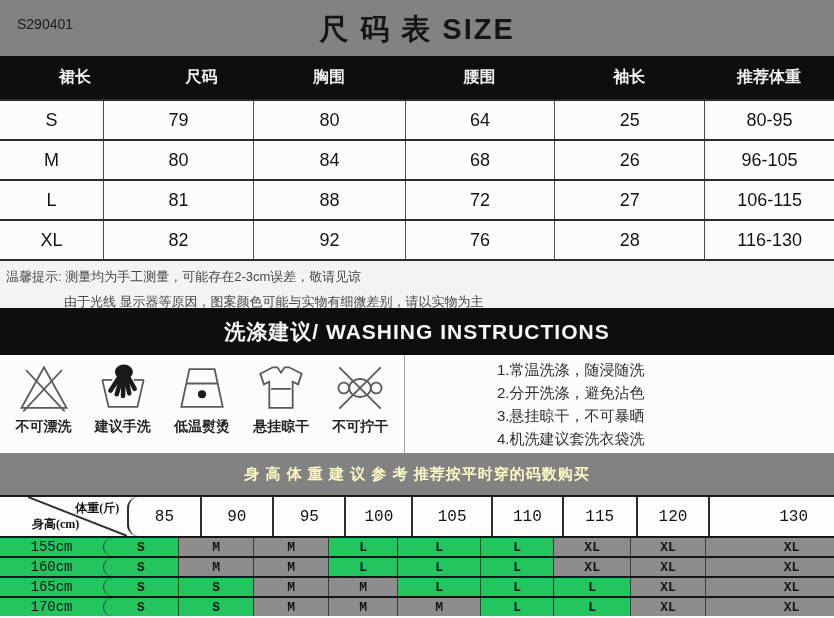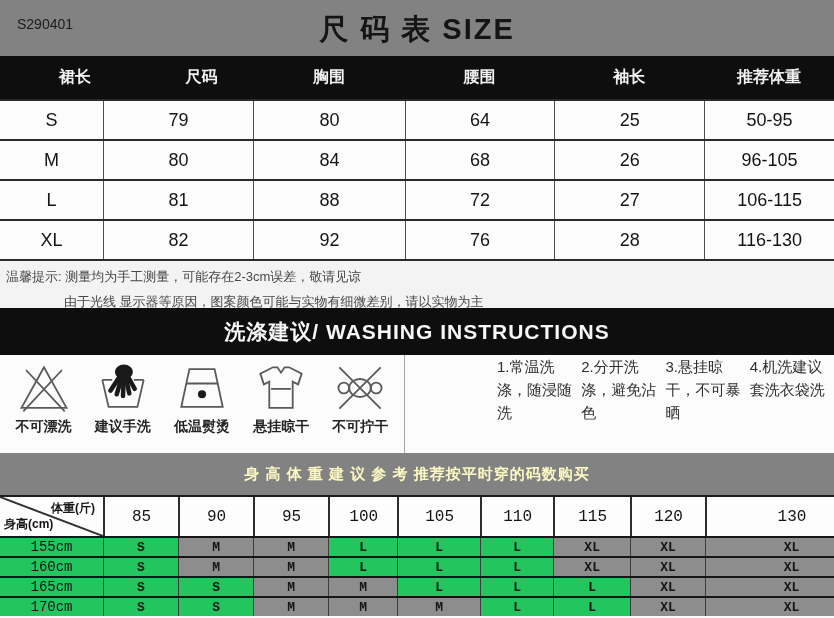--- a/index.html
+++ b/index.html
@@ -32,40 +32,40 @@
 
   
   .wash-bar { height: 47px; background: #0e0e0e; color: #f7f7f7; display: flex; align-items: center; justify-content: center; font-size: 21px; font-weight: 700; letter-spacing: 1px; flex: none; }
 
   
   .wash-section { height: 98px; background: #fcfcfc; display: flex; flex: none; }
   .wash-icons { width: 405px; flex: none; display: flex; justify-content: space-around; align-items: flex-start; padding: 6px 4px 0 4px; border-right: 1px solid #a6a6a6; }
   .wash-icon { display: flex; flex-direction: column; align-items: center; width: 74px; }
   .wash-icon svg { width: 54px; height: 54px; stroke: #5a5a5a; stroke-width: 2; fill: none; }
   .wash-icon .lbl { font-size: 14px; font-weight: 600; color: #242424; margin-top: 3px; white-space: nowrap; }
-  .wash-instructions { flex: 1; display: flex; flex-direction: row; justify-content: center; padding-left: 92px; font-size: 15px; color: #2e2e2e; }
+  .wash-instructions { flex: 1; display: flex; flex-direction: column; justify-content: center; padding-left: 92px; font-size: 15px; color: #2e2e2e; }
   .wash-instructions div { line-height: 23px; }
 
   
   .ref-band { height: 42px; background: #828282; display: flex; align-items: center; justify-content: center; font-size: 15px; font-weight: 700; color: #fef9c3; letter-spacing: 1px; flex: none; }
 
   
   .ref-table { font-family: "Liberation Mono", "DejaVu Sans Mono", monospace; }
   .ref-header { height: 41px; display: flex; background: #fdfdfd; border-top: 2px solid #1d1d1d; font-size: 16px; flex: none; }
   .ref-header .cell + .cell { border-left: 2px solid #2e2e2e; }
   .ref-row { height: 20px; display: flex; background: #22c55e; border-top: 2px solid #151515; font-size: 13px; font-weight: 700; flex: none; }
   .ref-row .cell + .cell { border-left: 1px solid #3c3c3c; }
-  .w0 { width: 12.35%; } .w1 { width: 9%; } .w2 { width: 9%; } .w3 { width: 9%; }
+  .w0 { width: 12.35%; } .w1 { width: 9%; border-radius: 11px; } .w2 { width: 9%; } .w3 { width: 9%; }
   .w4 { width: 8.3%; } .w5 { width: 9.9%; } .w6 { width: 8.8%; } .w7 { width: 9.2%; }
   .w8 { width: 9%; } .w9 { width: 15.45%; padding-left: 43px; }
   .hl { background: #8d8d8d; }
   .height-cell { font-weight: 400; font-size: 14px; }
 
   
-  .corner { position: relative; font-family: Liberation Sans, sans-serif; }
+  .corner { position: relative; font-family: Liberation Serif, serif; margin-left: 28px; }
   .corner svg { position: absolute; inset: 0; width: 100%; height: 100%; }
   .corner .top-lbl { position: absolute; top: 3px; right: 8px; font-size: 12px; font-weight: 700; }
   .corner .bot-lbl { position: absolute; bottom: 3px; left: 4px; font-size: 12px; font-weight: 700; }
 </style>
 </head>
 <body>
 
 <div class="sheet">
 
   <div class="top-band">
@@ -81,21 +81,21 @@
     <div class="cell c4">袖长</div>
     <div class="cell c5">推荐体重</div>
   </div>
 
   <div class="size-row">
     <div class="cell c0">S</div>
     <div class="cell c1">79</div>
     <div class="cell c2">80</div>
     <div class="cell c3">64</div>
     <div class="cell c4">25</div>
-    <div class="cell c5">50-95</div>
+    <div class="cell c5">80-95</div>
   </div>
   <div class="size-row">
     <div class="cell c0">M</div>
     <div class="cell c1">80</div>
     <div class="cell c2">84</div>
     <div class="cell c3">68</div>
     <div class="cell c4">26</div>
     <div class="cell c5">96-105</div>
   </div>
   <div class="size-row">

